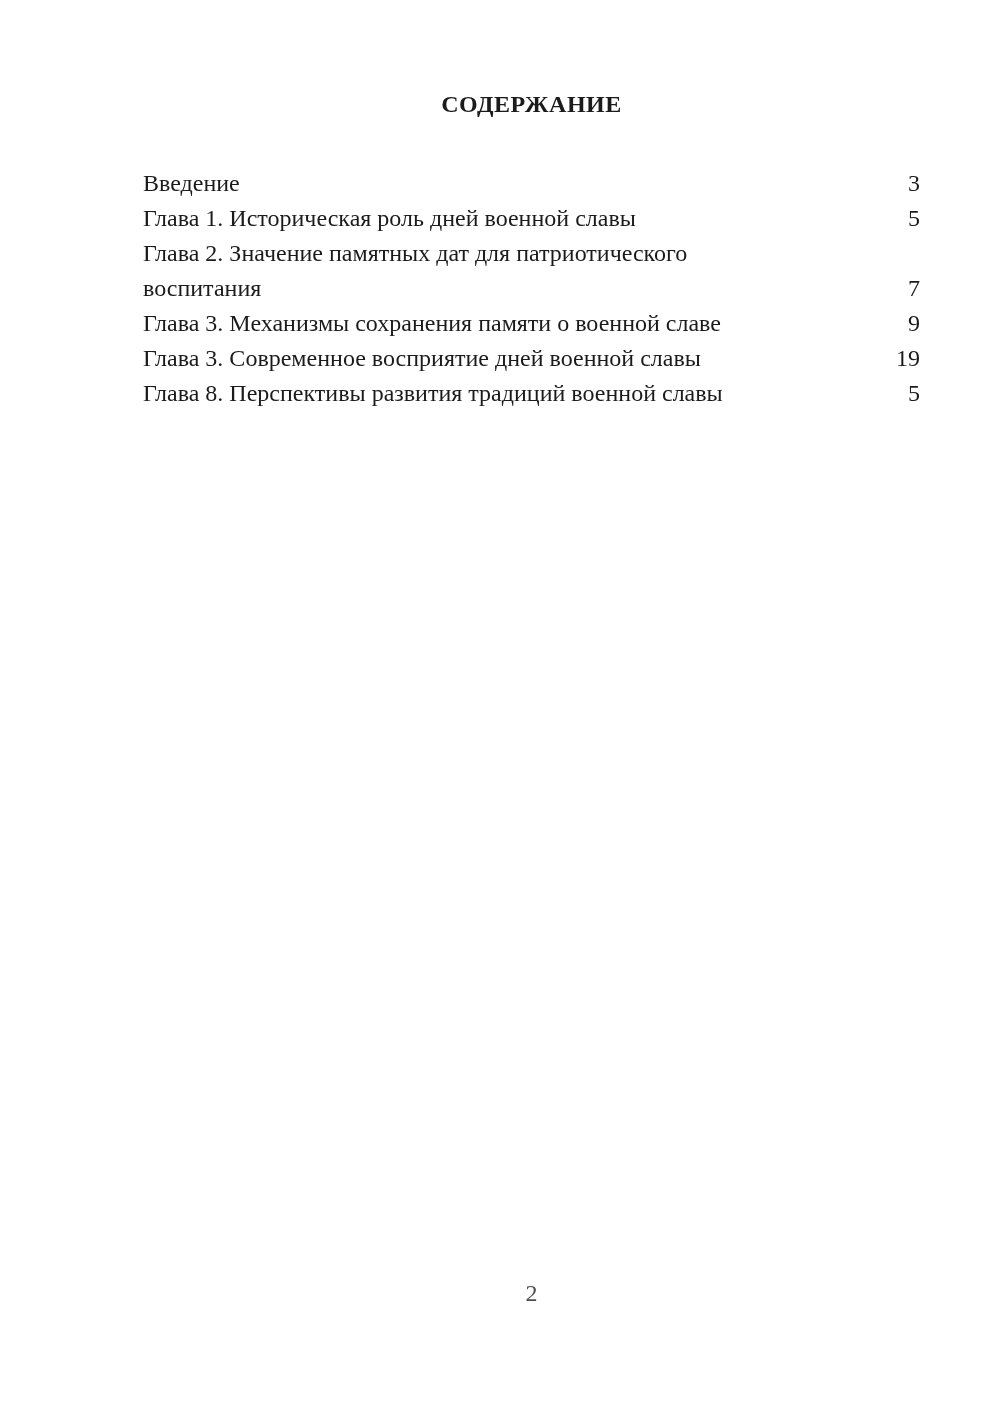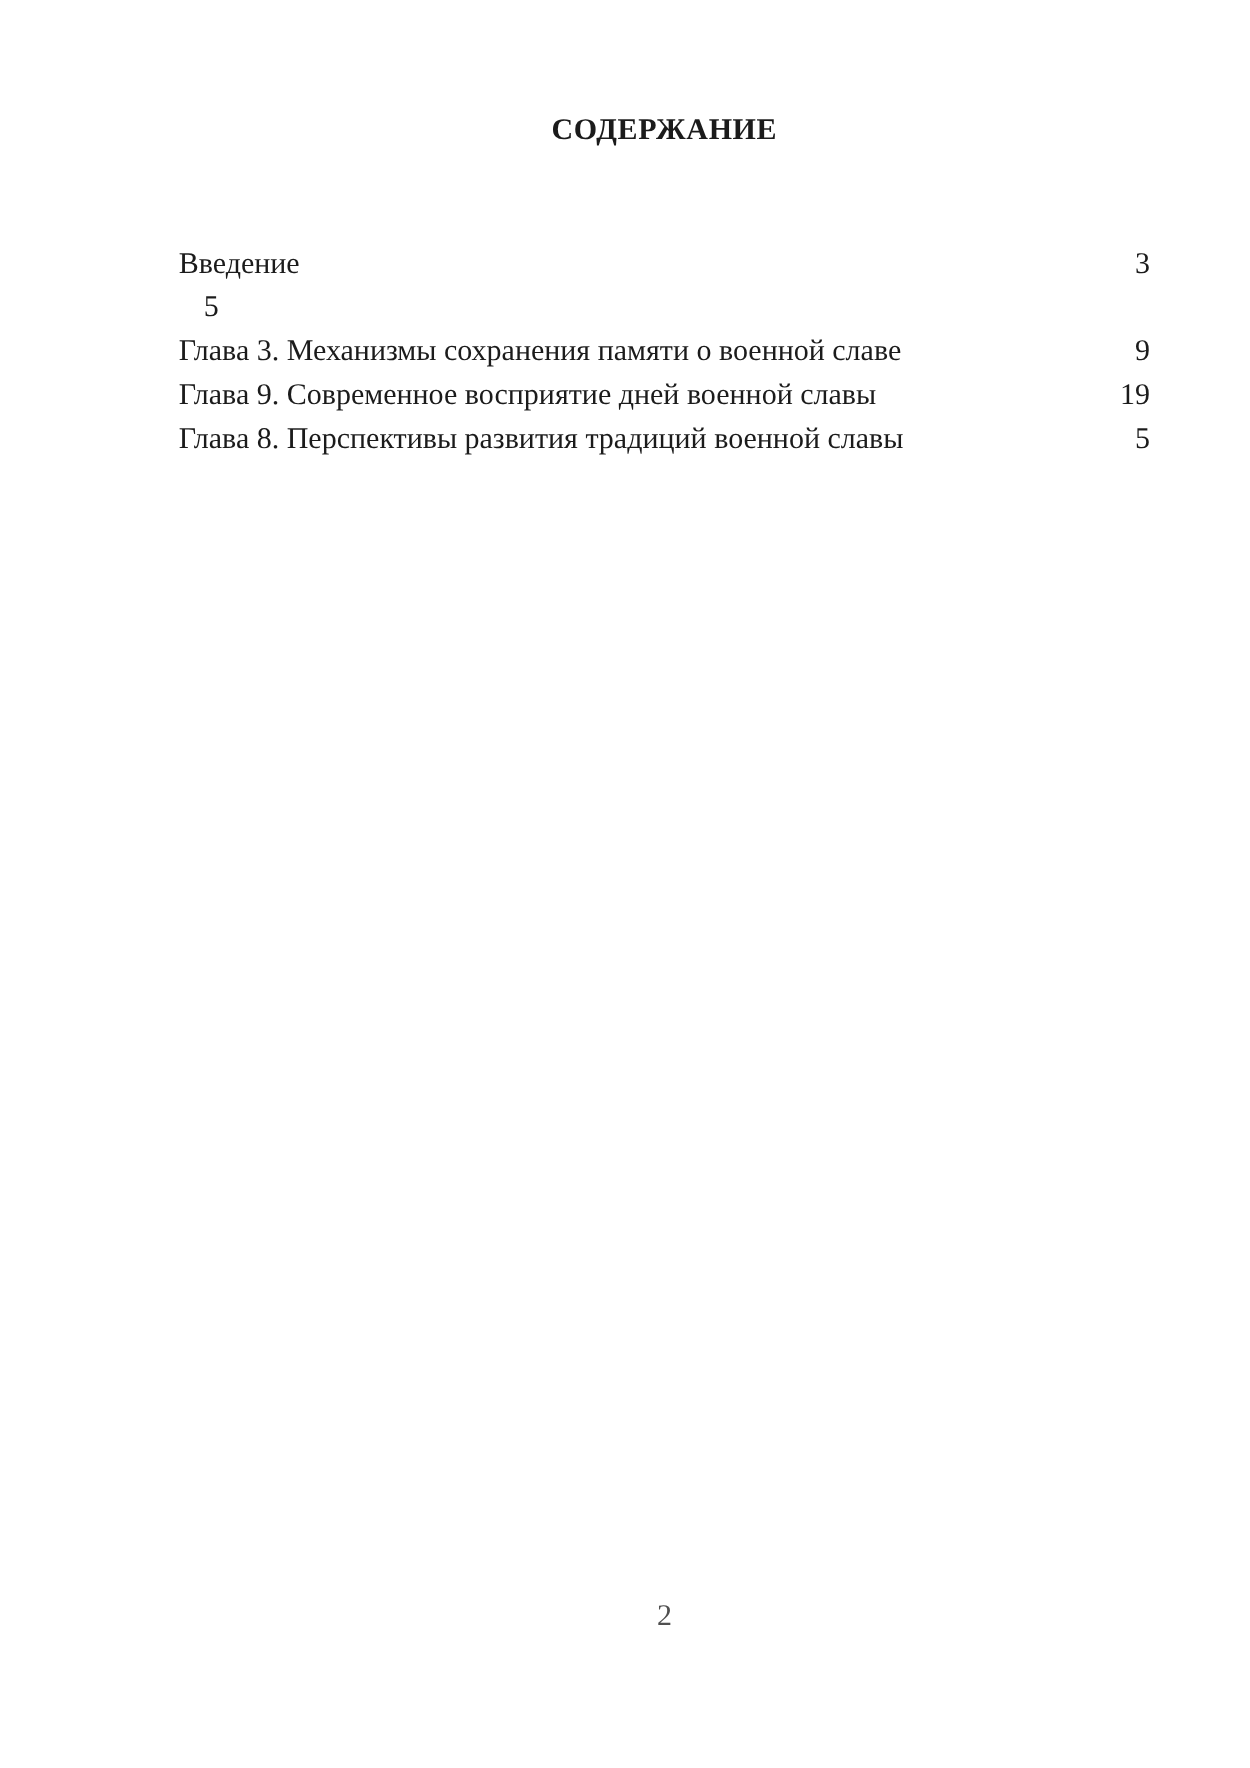--- a/index.html
+++ b/index.html
@@ -21,21 +21,21 @@
   .doc-title {
     margin: 0 80px 0 143px;
     padding-top: 88px;
     text-align: center;
     font-size: 24px;
     line-height: 32px;
     font-weight: bold;
     letter-spacing: 0.5px;
   }
   .toc {
-    margin: 74px 80px 0 143px; 
+    margin: 46px 80px 0 143px; 
   }
   .toc-row {
     display: flex;
     justify-content: space-between;
     align-items: flex-end;
     font-size: 24px;
     line-height: 35px;
   }
   .toc-title {
     max-width: 620px; 
@@ -63,31 +63,36 @@
 
   <h1 class="doc-title">СОДЕРЖАНИЕ</h1>
 
   <div class="toc">
     <div class="toc-row">
       <span class="toc-title">Введение</span>
       <span class="toc-page">3</span>
     </div>
 
     <div class="toc-row">
+      <span class="toc-title">Глава 1. Историческая роль дней военной славы</span>
       <span class="toc-page">5</span>
     </div>
 
+    <div class="toc-row">
+      <span class="toc-title">Глава 2. Значение памятных дат для патриотического воспитания</span>
+      <span class="toc-page">7</span>
+    </div>
 
     <div class="toc-row">
       <span class="toc-title">Глава 3. Механизмы сохранения памяти о военной славе</span>
       <span class="toc-page">9</span>
     </div>
 
     <div class="toc-row">
-      <span class="toc-title">Глава 9. Современное восприятие дней военной славы</span>
+      <span class="toc-title">Глава 3. Современное восприятие дней военной славы</span>
       <span class="toc-page">19</span>
     </div>
 
     <div class="toc-row">
       <span class="toc-title">Глава 8. Перспективы развития традиций военной славы</span>
       <span class="toc-page">5</span>
     </div>
 
 
   </div>

